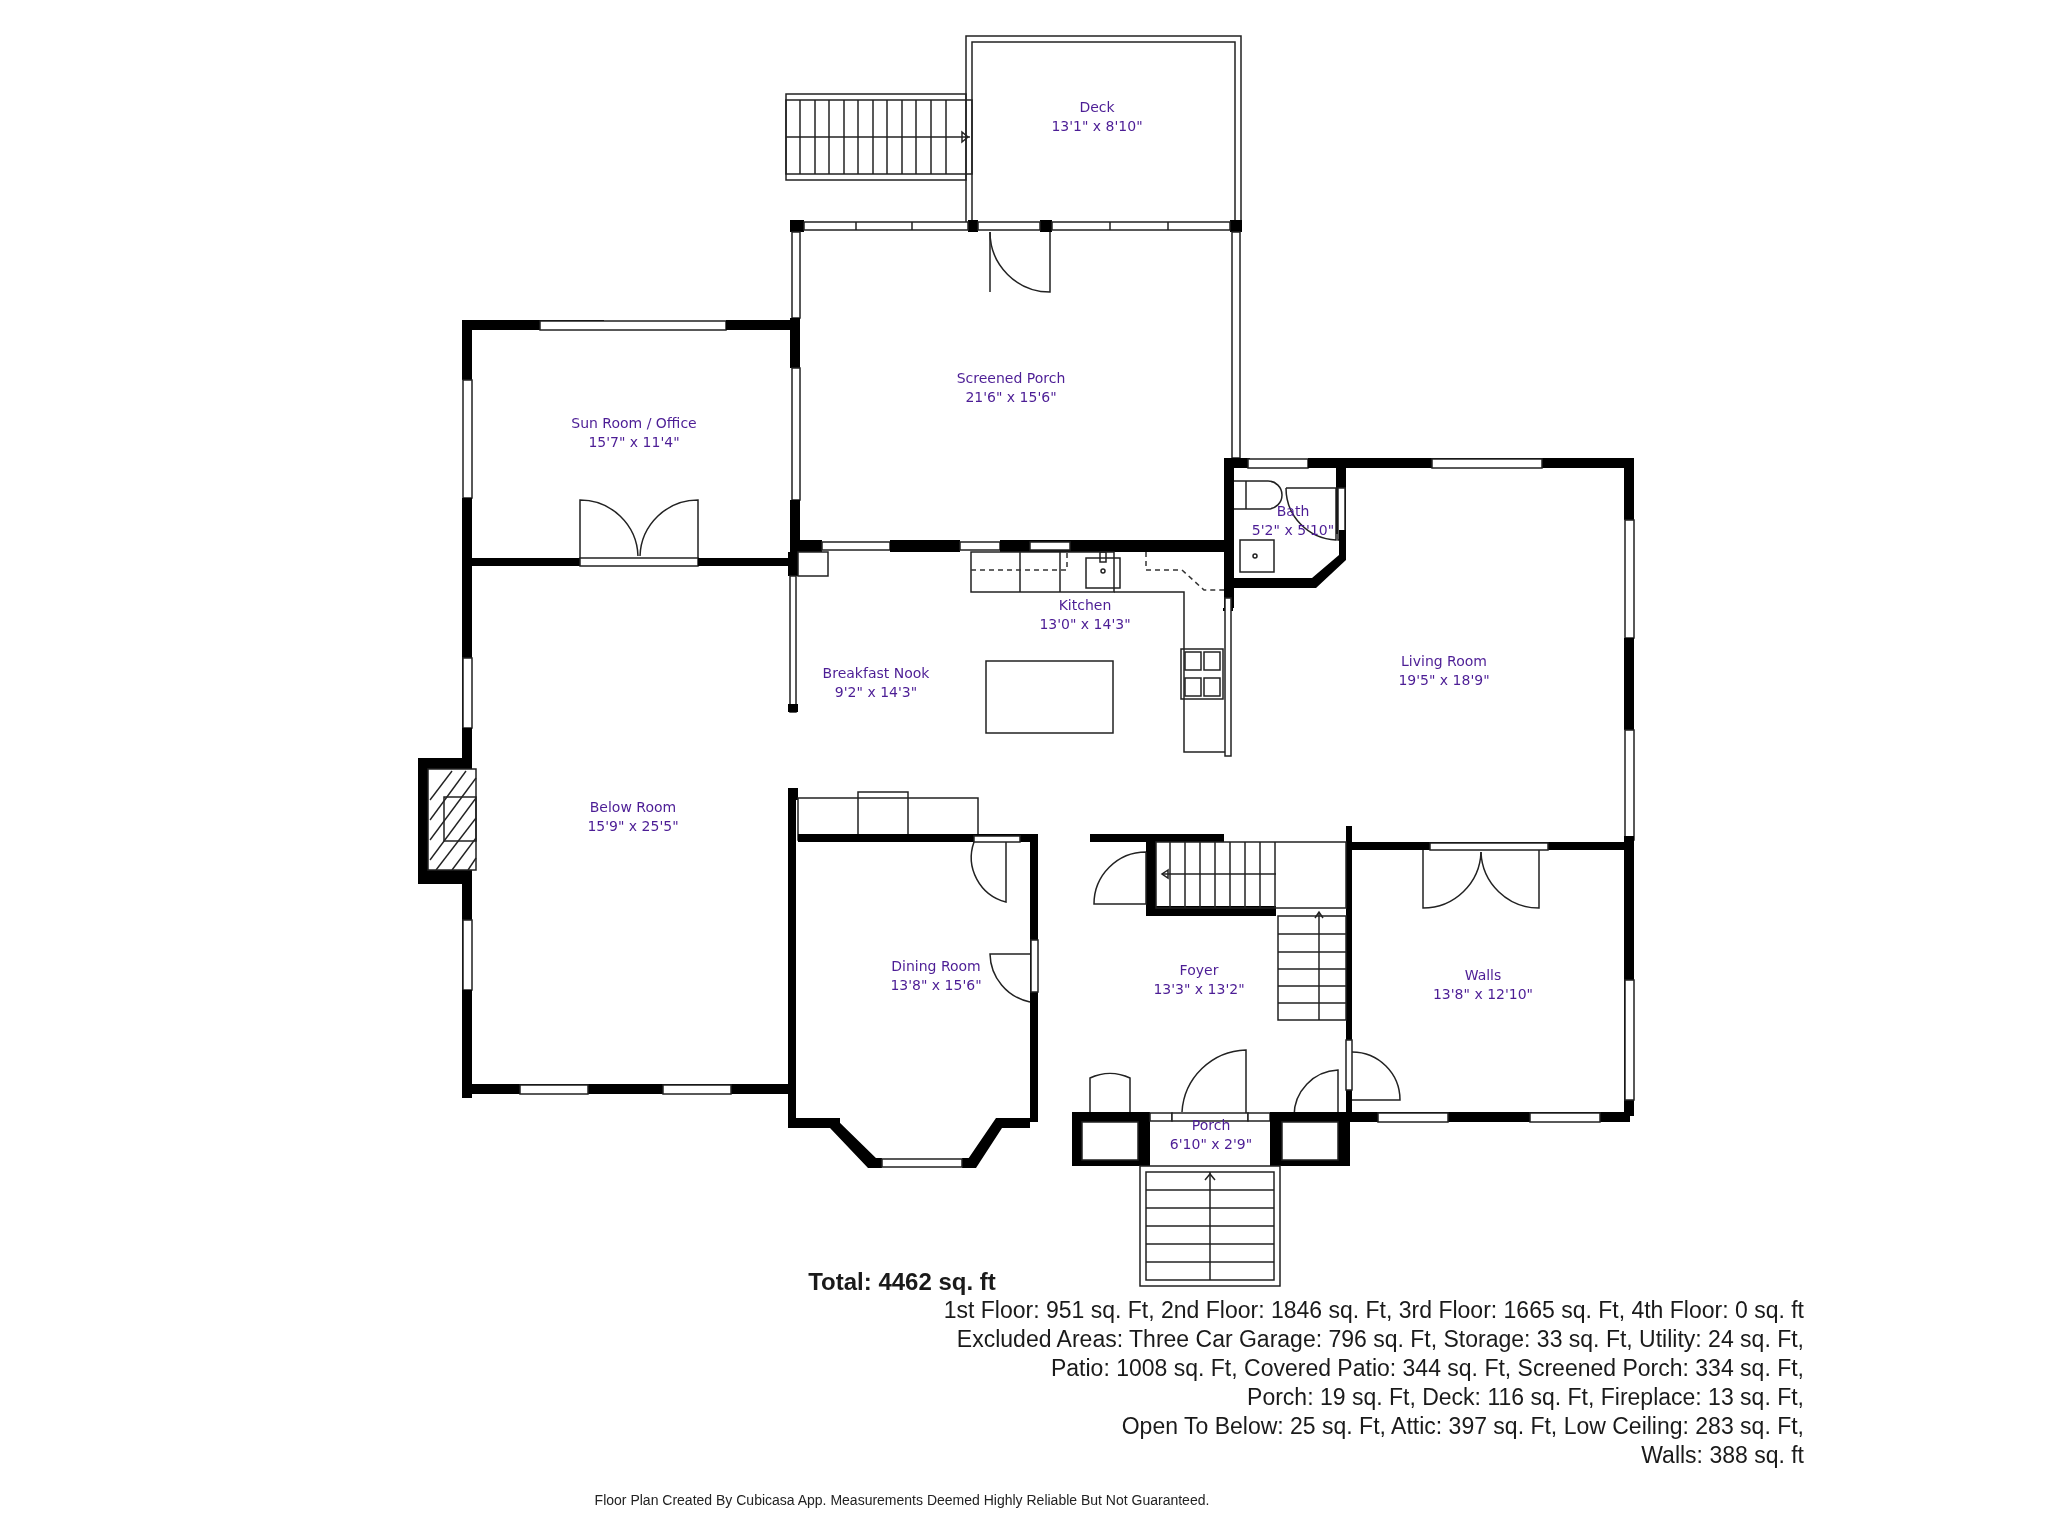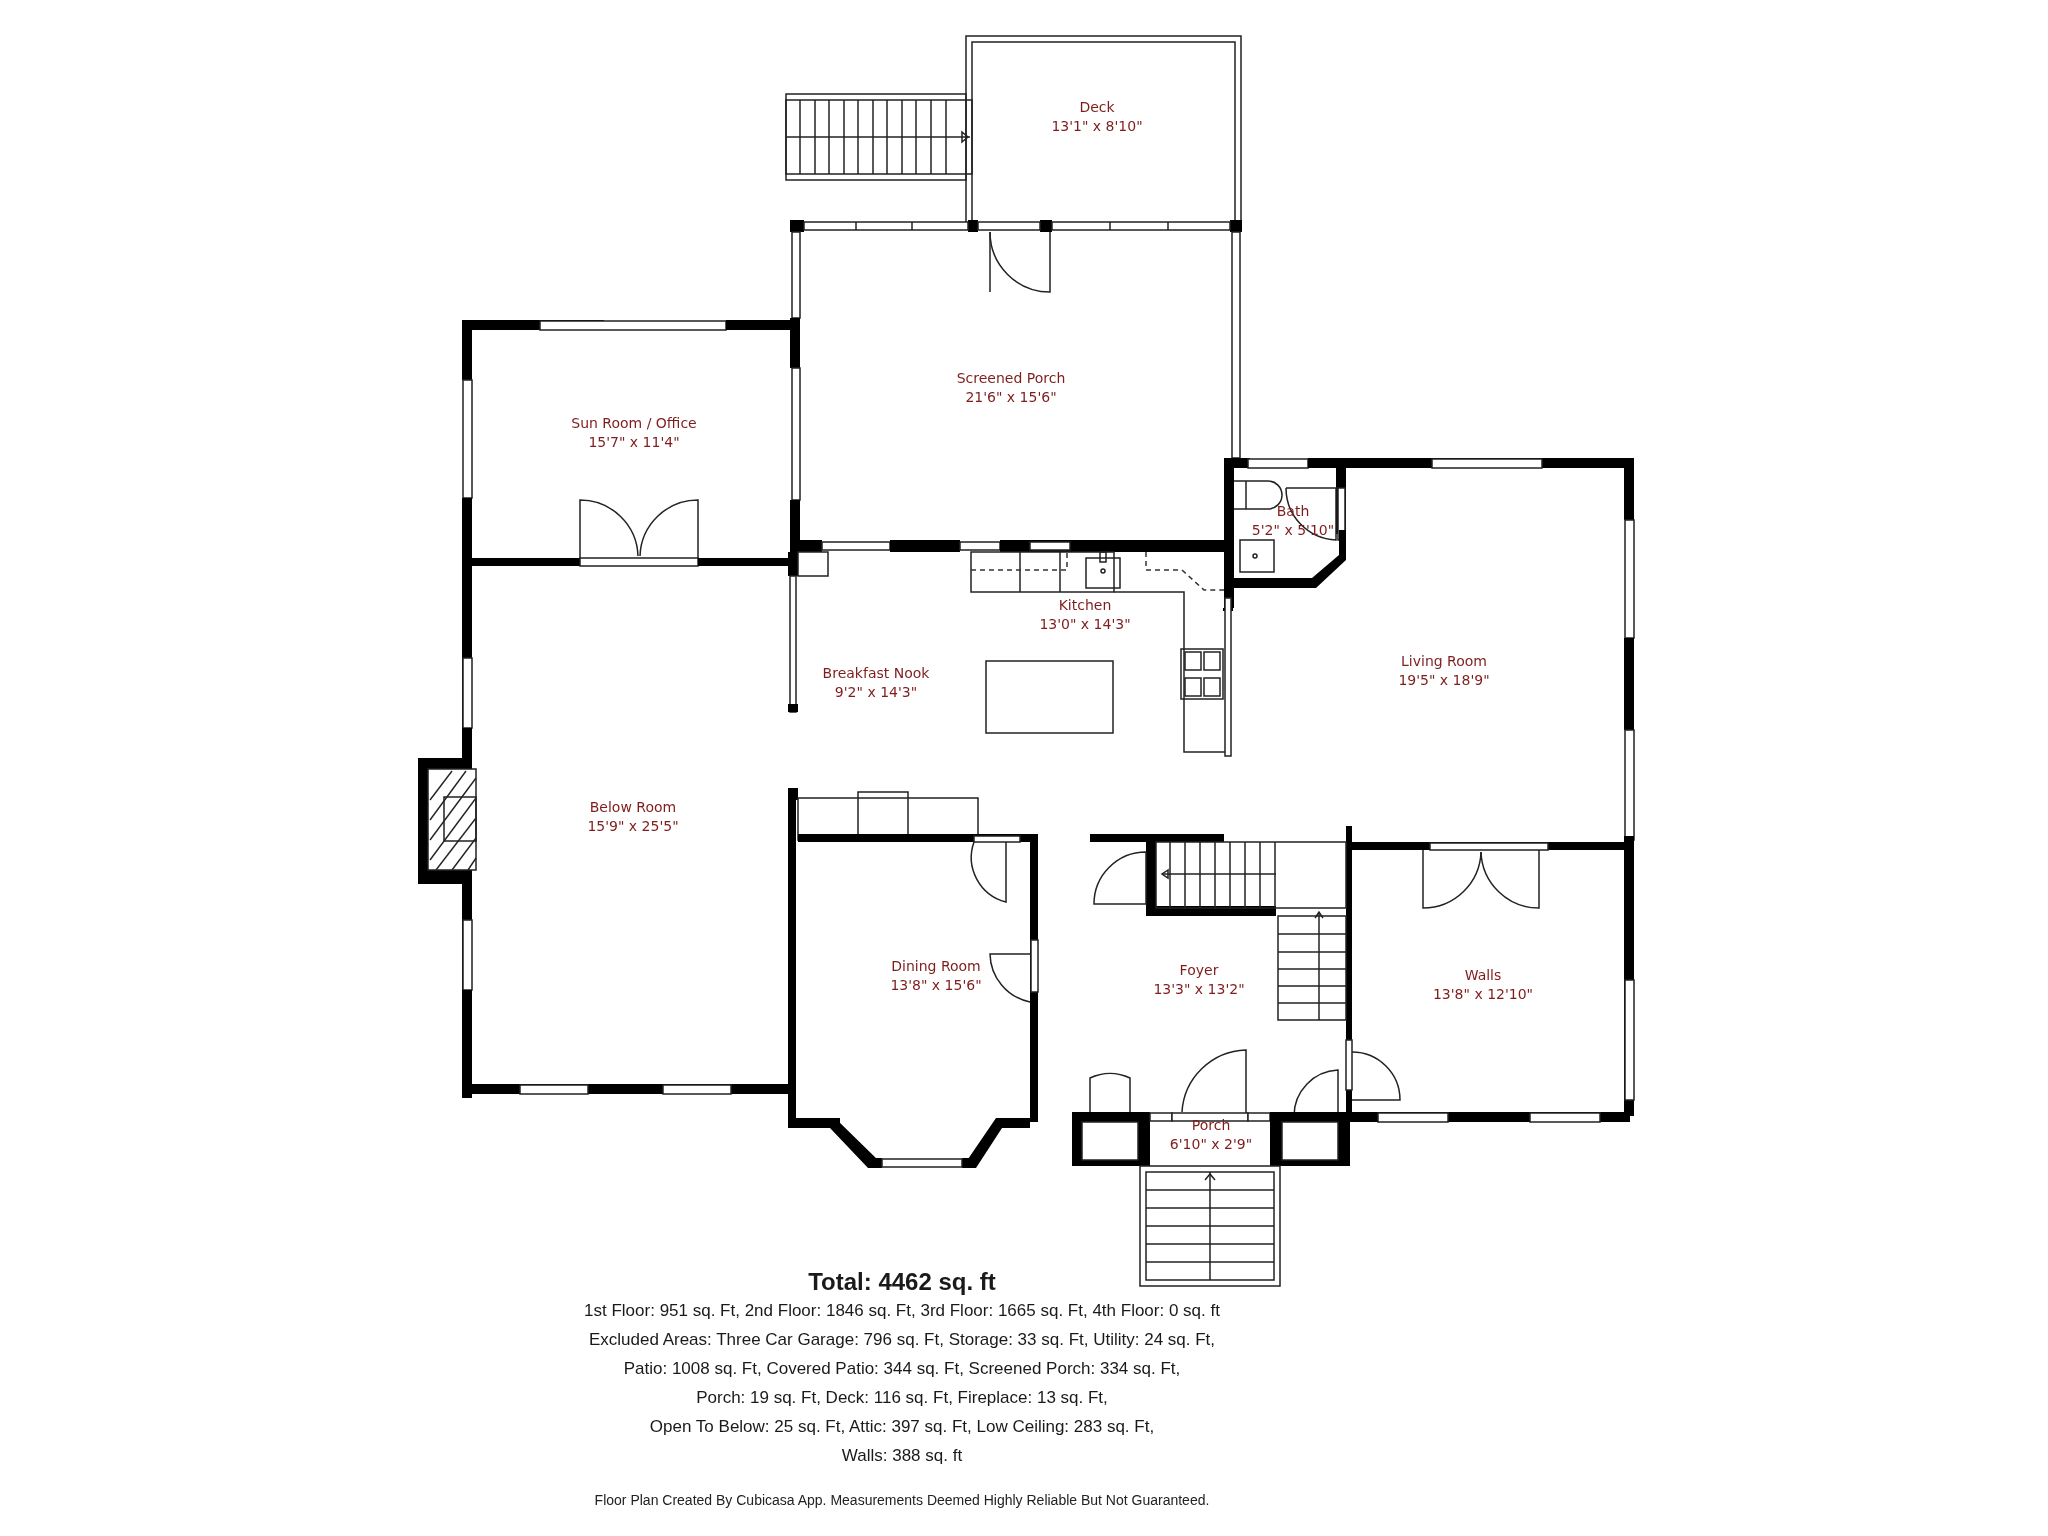--- a/index.html
+++ b/index.html
@@ -5,25 +5,25 @@
   html, body { margin: 0; padding: 0; background: #ffffff; }
   body { width: 2048px; height: 1536px; position: relative; overflow: hidden;
          font-family: "DejaVu Sans", "Liberation Sans", sans-serif; color: #1a1a1a; }
   #plan { position: absolute; left: 0; top: 0; width: 2048px; height: 1536px; }
   .wall { fill: #000; }
   .thin { fill: none; stroke: #222; stroke-width: 1.5; }
   .win { fill: #fff; stroke: #222; stroke-width: 1.5; }
   .dash { fill: none; stroke: #333; stroke-width: 1.5; stroke-dasharray: 5 4; }
   .hatch { stroke: #222; stroke-width: 1.4; }
   .room-label { position: absolute; transform: translateX(-50%); text-align: center;
-                font-size: 14px; line-height: 19px; white-space: nowrap; color: #7f1d1d; }
+                font-size: 14px; line-height: 19px; white-space: nowrap; color: #4c1d95; }
   .summary { position: absolute; left: 0; width: 1804px; text-align: center;
              font-family: "Liberation Sans", sans-serif; }
   .total { top: 1268px; font-size: 24px; font-weight: bold; }
-  .line { font-size: 17px; line-height: 29px; }
+  .line { font-size: 23px; line-height: 29px; text-align: right; }
   .disclaimer { top: 1492px; font-size: 14px; color: #222; }
 </style>
 </head>
 <body>
 
 <svg id="plan" viewBox="0 0 2048 1536" xmlns="http://www.w3.org/2000/svg">
 
   <g>
     <path class="thin" d="M966,222 L966,36 L1241,36 L1241,222"></path>
     <path class="thin" d="M972,222 L972,42 L1235,42 L1235,222"></path>

